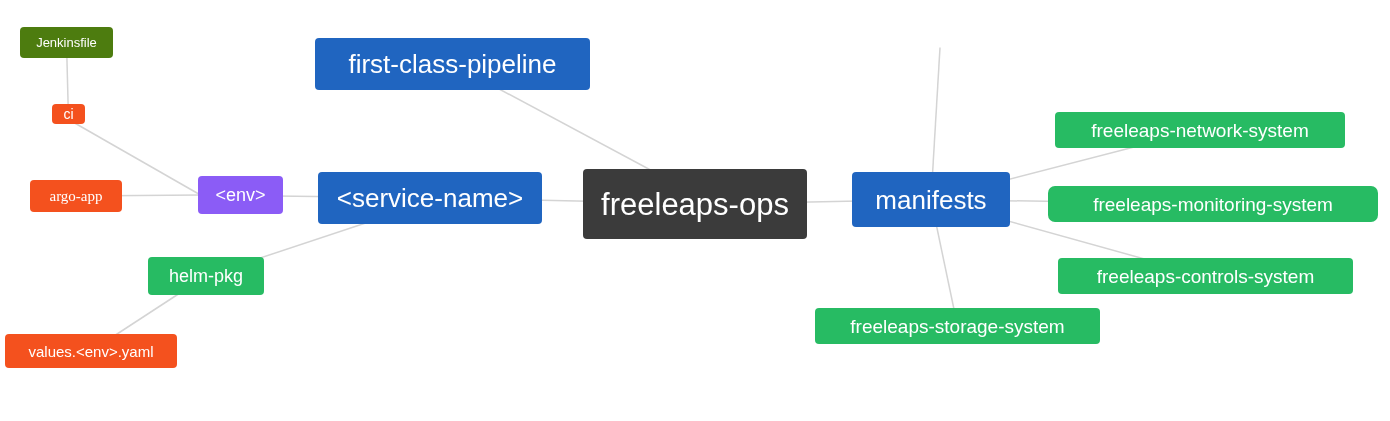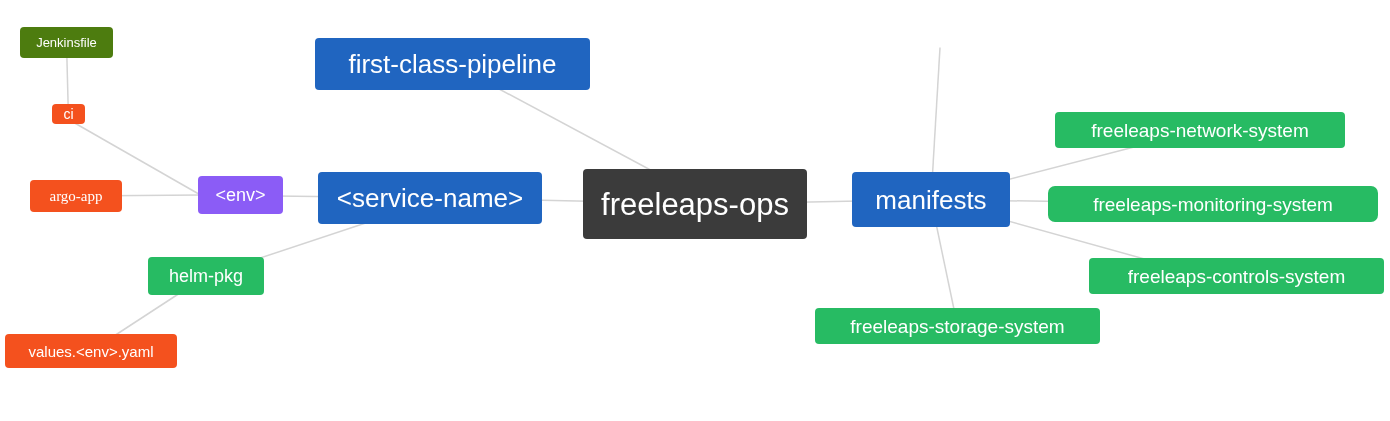--- a/index.html
+++ b/index.html
@@ -59,15 +59,15 @@
     <div class="node" style="left: 30px; top: 180px; width: 92px; height: 32px; font-size: 15px; background: rgb(244, 81, 30); font-family: Liberation Serif, serif;">argo-app</div>
     <div class="node" style="left: 158px; top: 176px; width: 85px; height: 38px; font-size: 18px; background: #8b5cf6; margin-left: 40px;">&lt;env&gt;</div>
     <div class="node" style="left: 148px; top: 257px; width: 116px; height: 38px; font-size: 18px; background: rgb(39, 187, 99);">helm-pkg</div>
     <div class="node" style="left: 5px; top: 334px; width: 172px; height: 34px; font-size: 15px; background: rgb(244, 81, 30);">values.&lt;env&gt;.yaml</div>
     <div class="node" style="left: 318px; top: 172px; width: 224px; height: 52px; font-size: 26px; background: rgb(32, 101, 192);">&lt;service-name&gt;</div>
     <div class="node" style="left: 315px; top: 38px; width: 275px; height: 52px; font-size: 26px; background: rgb(32, 101, 192);">first-class-pipeline</div>
     <div class="node" style="left: 583px; top: 169px; width: 224px; height: 70px; font-size: 31px; background: rgb(59, 59, 59);">freeleaps-ops</div>
     <div class="node" style="left: 852px; top: 172px; width: 158px; height: 55px; font-size: 26px; background: rgb(32, 101, 192);">manifests</div>
     <div class="node" style="left: 1055px; top: 112px; width: 290px; height: 36px; font-size: 19px; background: rgb(39, 187, 99);">freeleaps-network-system</div>
     <div class="node" style="left: 1048px; top: 186px; width: 330px; height: 36px; font-size: 19px; background: rgb(39, 187, 99); border-radius: 7px;">freeleaps-monitoring-system</div>
-    <div class="node" style="left: 1058px; top: 258px; width: 295px; height: 36px; font-size: 19px; background: rgb(39, 187, 99); margin-left: 31px;">freeleaps-controls-system</div>
+    <div class="node" style="left: 1058px; top: 258px; width: 295px; height: 36px; font-size: 19px; background: rgb(39, 187, 99);">freeleaps-controls-system</div>
     <div class="node" style="left: 815px; top: 308px; width: 285px; height: 36px; font-size: 19px; background: rgb(39, 187, 99);">freeleaps-storage-system</div>
   </div>
 
 </body></html>

